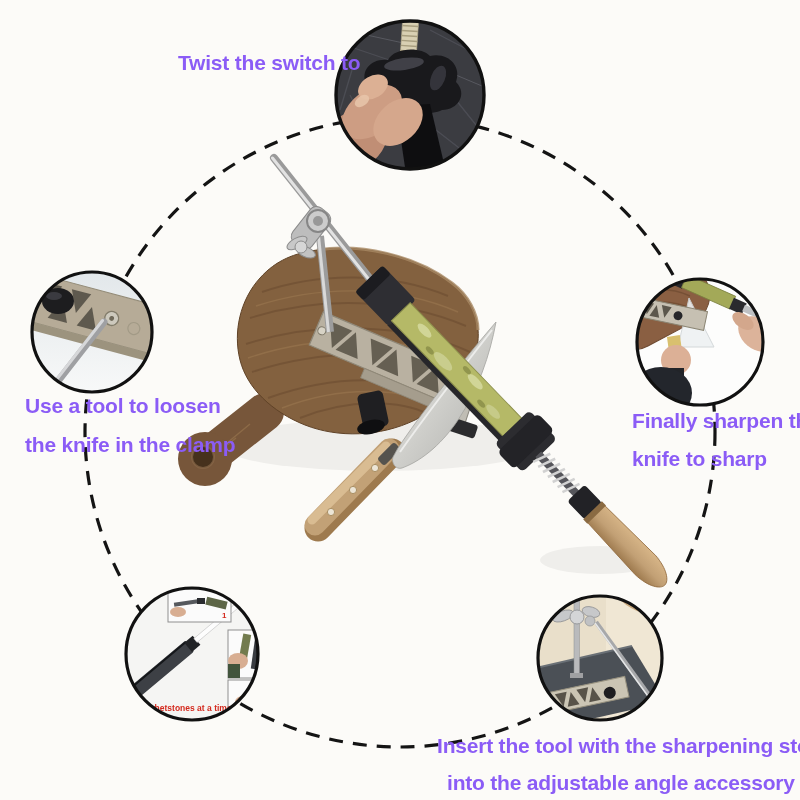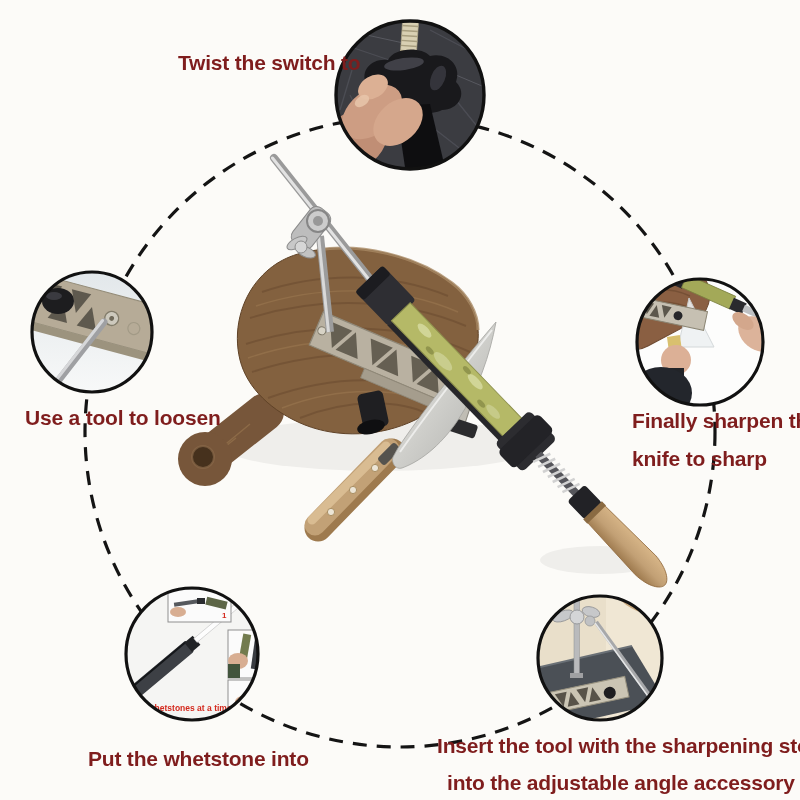--- a/index.html
+++ b/index.html
@@ -4,28 +4,28 @@
 <style>
   html,body{margin:0;padding:0;}
   body{font-family:"Liberation Sans",sans-serif;background:#fcfbf8;}
   #stage{position:relative;width:800px;height:800px;overflow:hidden;background:#fcfbf8;}
   #scene{position:absolute;left:0;top:0;}
   .step-label{
     position:absolute;
     font-weight:bold;
     font-size:21px;
     line-height:38px;
-    color:#7f1d1d;
+    color:#8b5cf6;
     letter-spacing:-0.2px;
     white-space:nowrap;
     z-index:5;
   }
   .step-label span{display:block;}
   #label-top{left:178px;top:44px;line-height:37px;}
-  #label-left{left:25px;top:398px;line-height:39px;}
+  #label-left{left:25px;top:386px;line-height:39px;}
   #label-right{left:632px;top:402px;}
   #label-bl{left:88px;top:740px;}
   #label-br{left:437px;top:727px;line-height:37px;}
   #label-br span:nth-child(2){text-indent:10px;}
 </style>
 </head>
 <body>
 
 <div id="stage">
 
@@ -362,29 +362,27 @@
   </g>
   <circle cx="600" cy="658" r="62" fill="none" stroke="#111111" stroke-width="3.2"></circle>
 </svg>
 
   <div class="step-label" id="label-top">
     <span>Twist the switch to</span>
   </div>
 
   <div class="step-label" id="label-left">
     <span>Use a tool to loosen</span>
+    <span>the knife in the clamp</span>
   </div>
 
   <div class="step-label" id="label-right">
     <span>Finally sharpen the</span>
     <span>knife to sharp</span>
   </div>
 
-  <div class="step-label" id="label-bl">
-    <span>Put the whetstone into</span>
-  </div>
 
   <div class="step-label" id="label-br">
     <span>Insert the tool with the sharpening stone</span>
     <span>into the adjustable angle accessory</span>
   </div>
 
 </div>
 
 </body></html>

